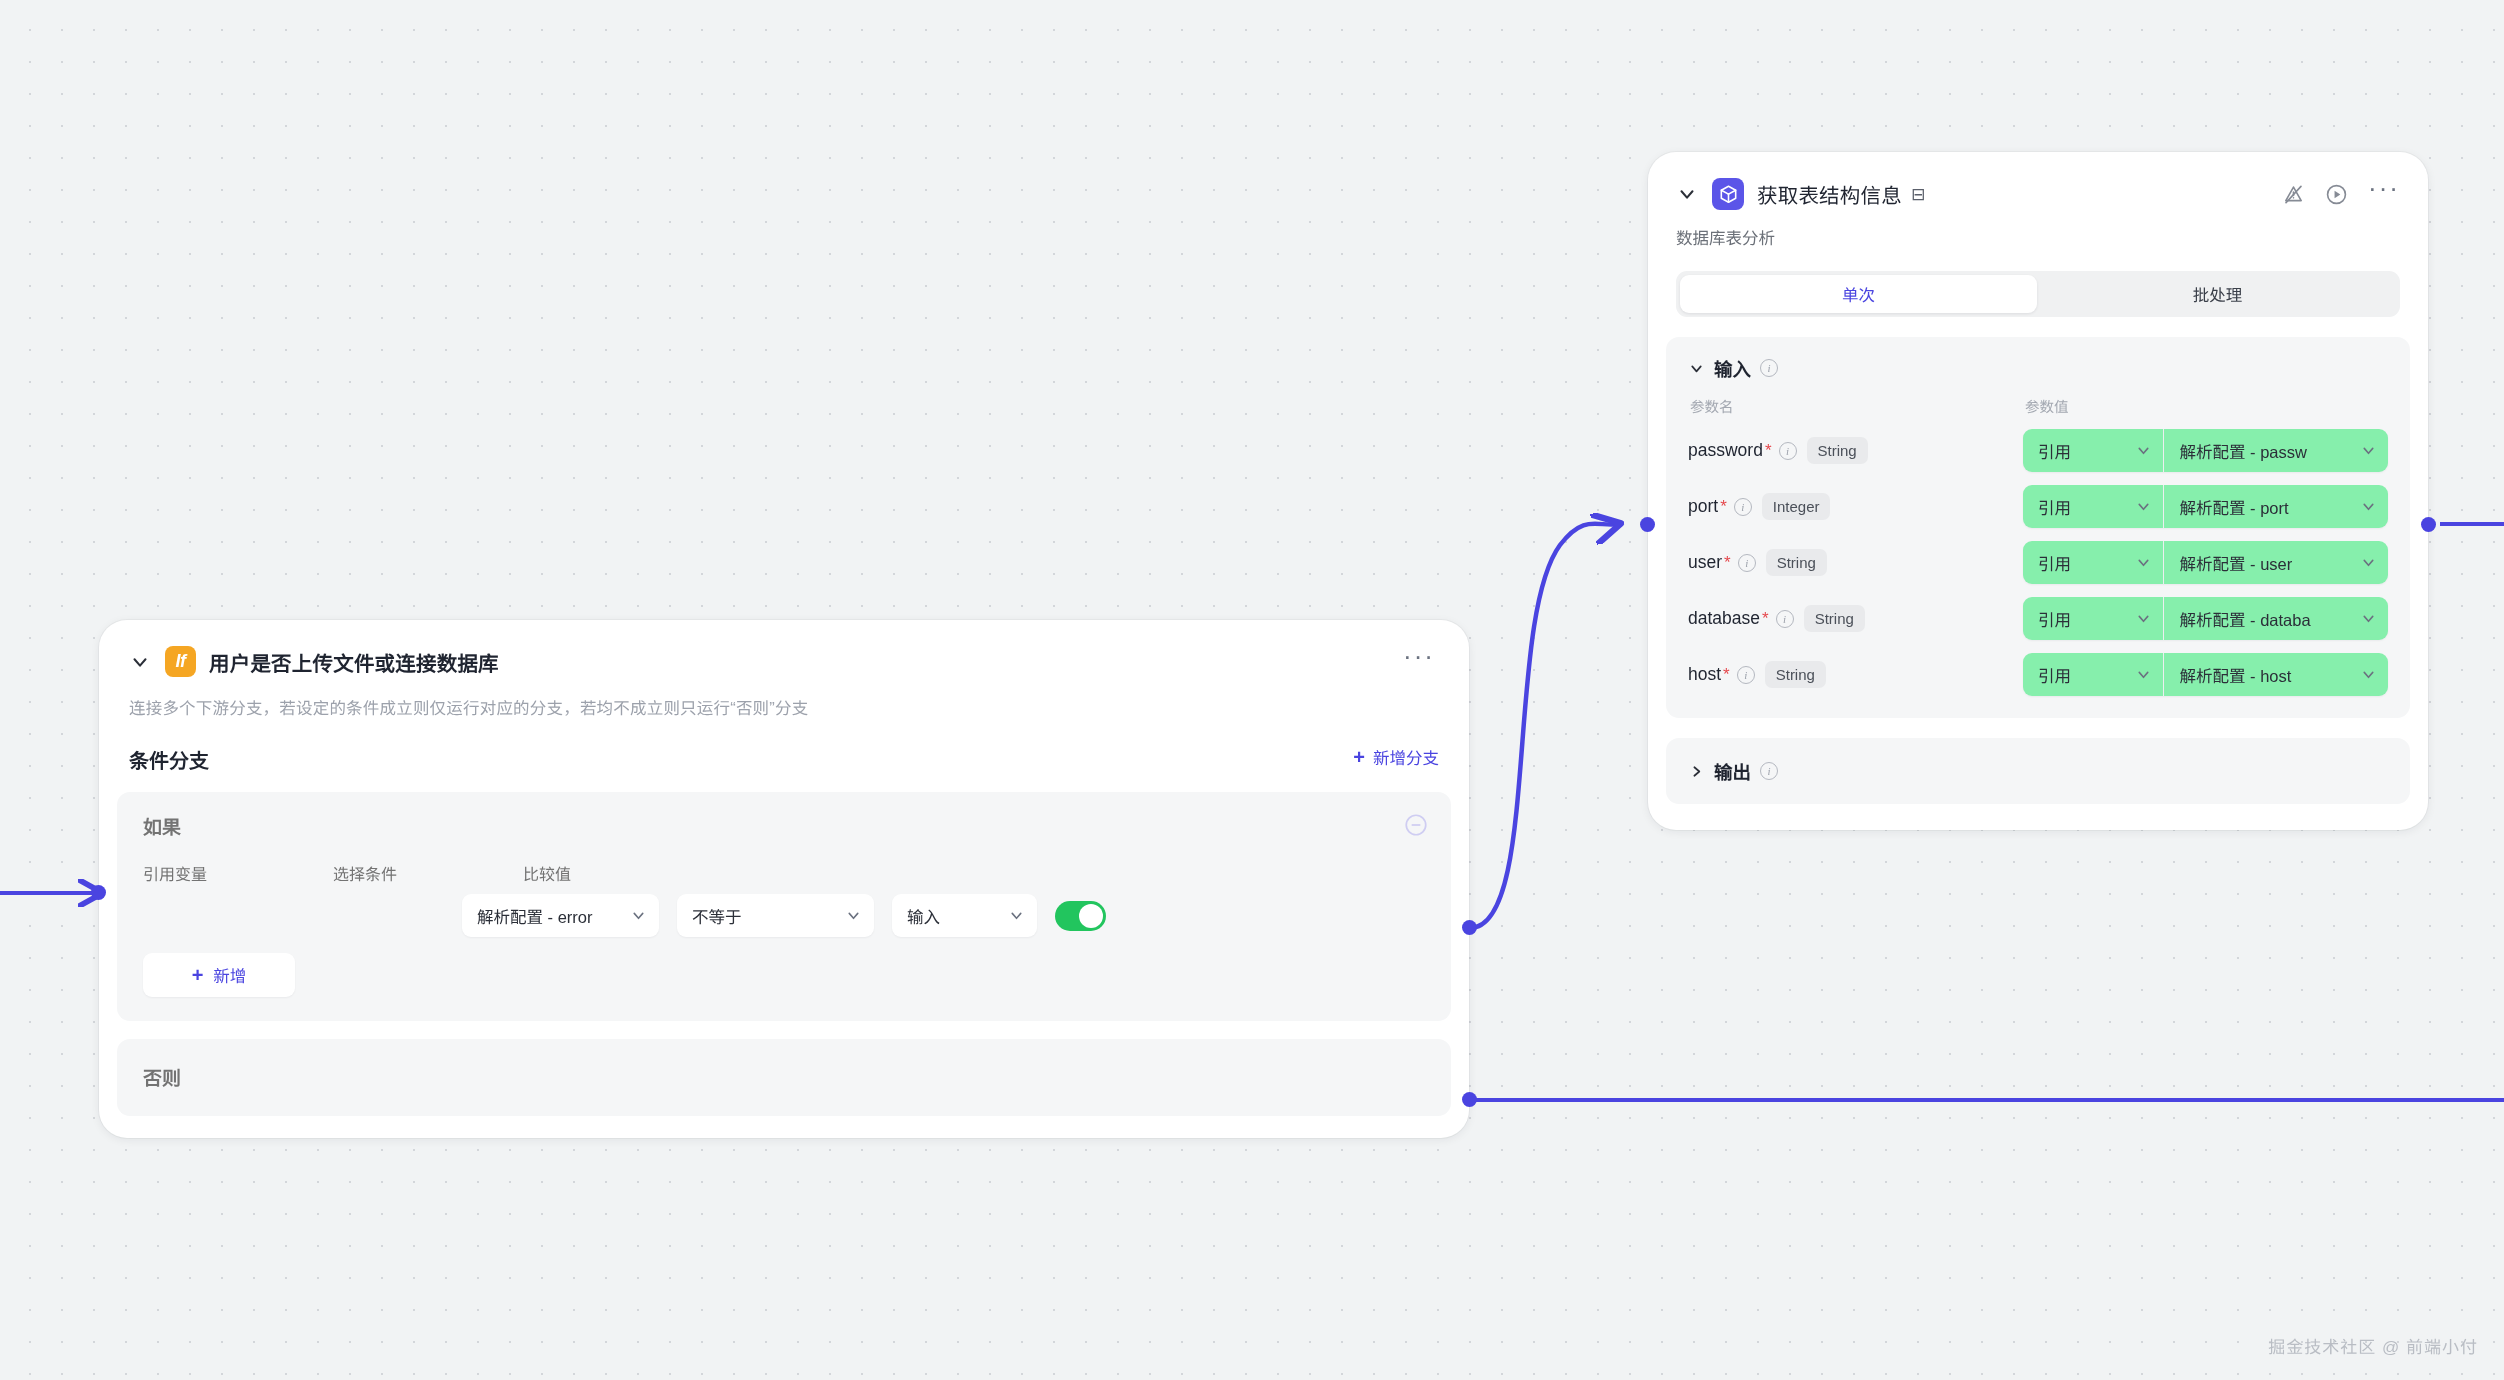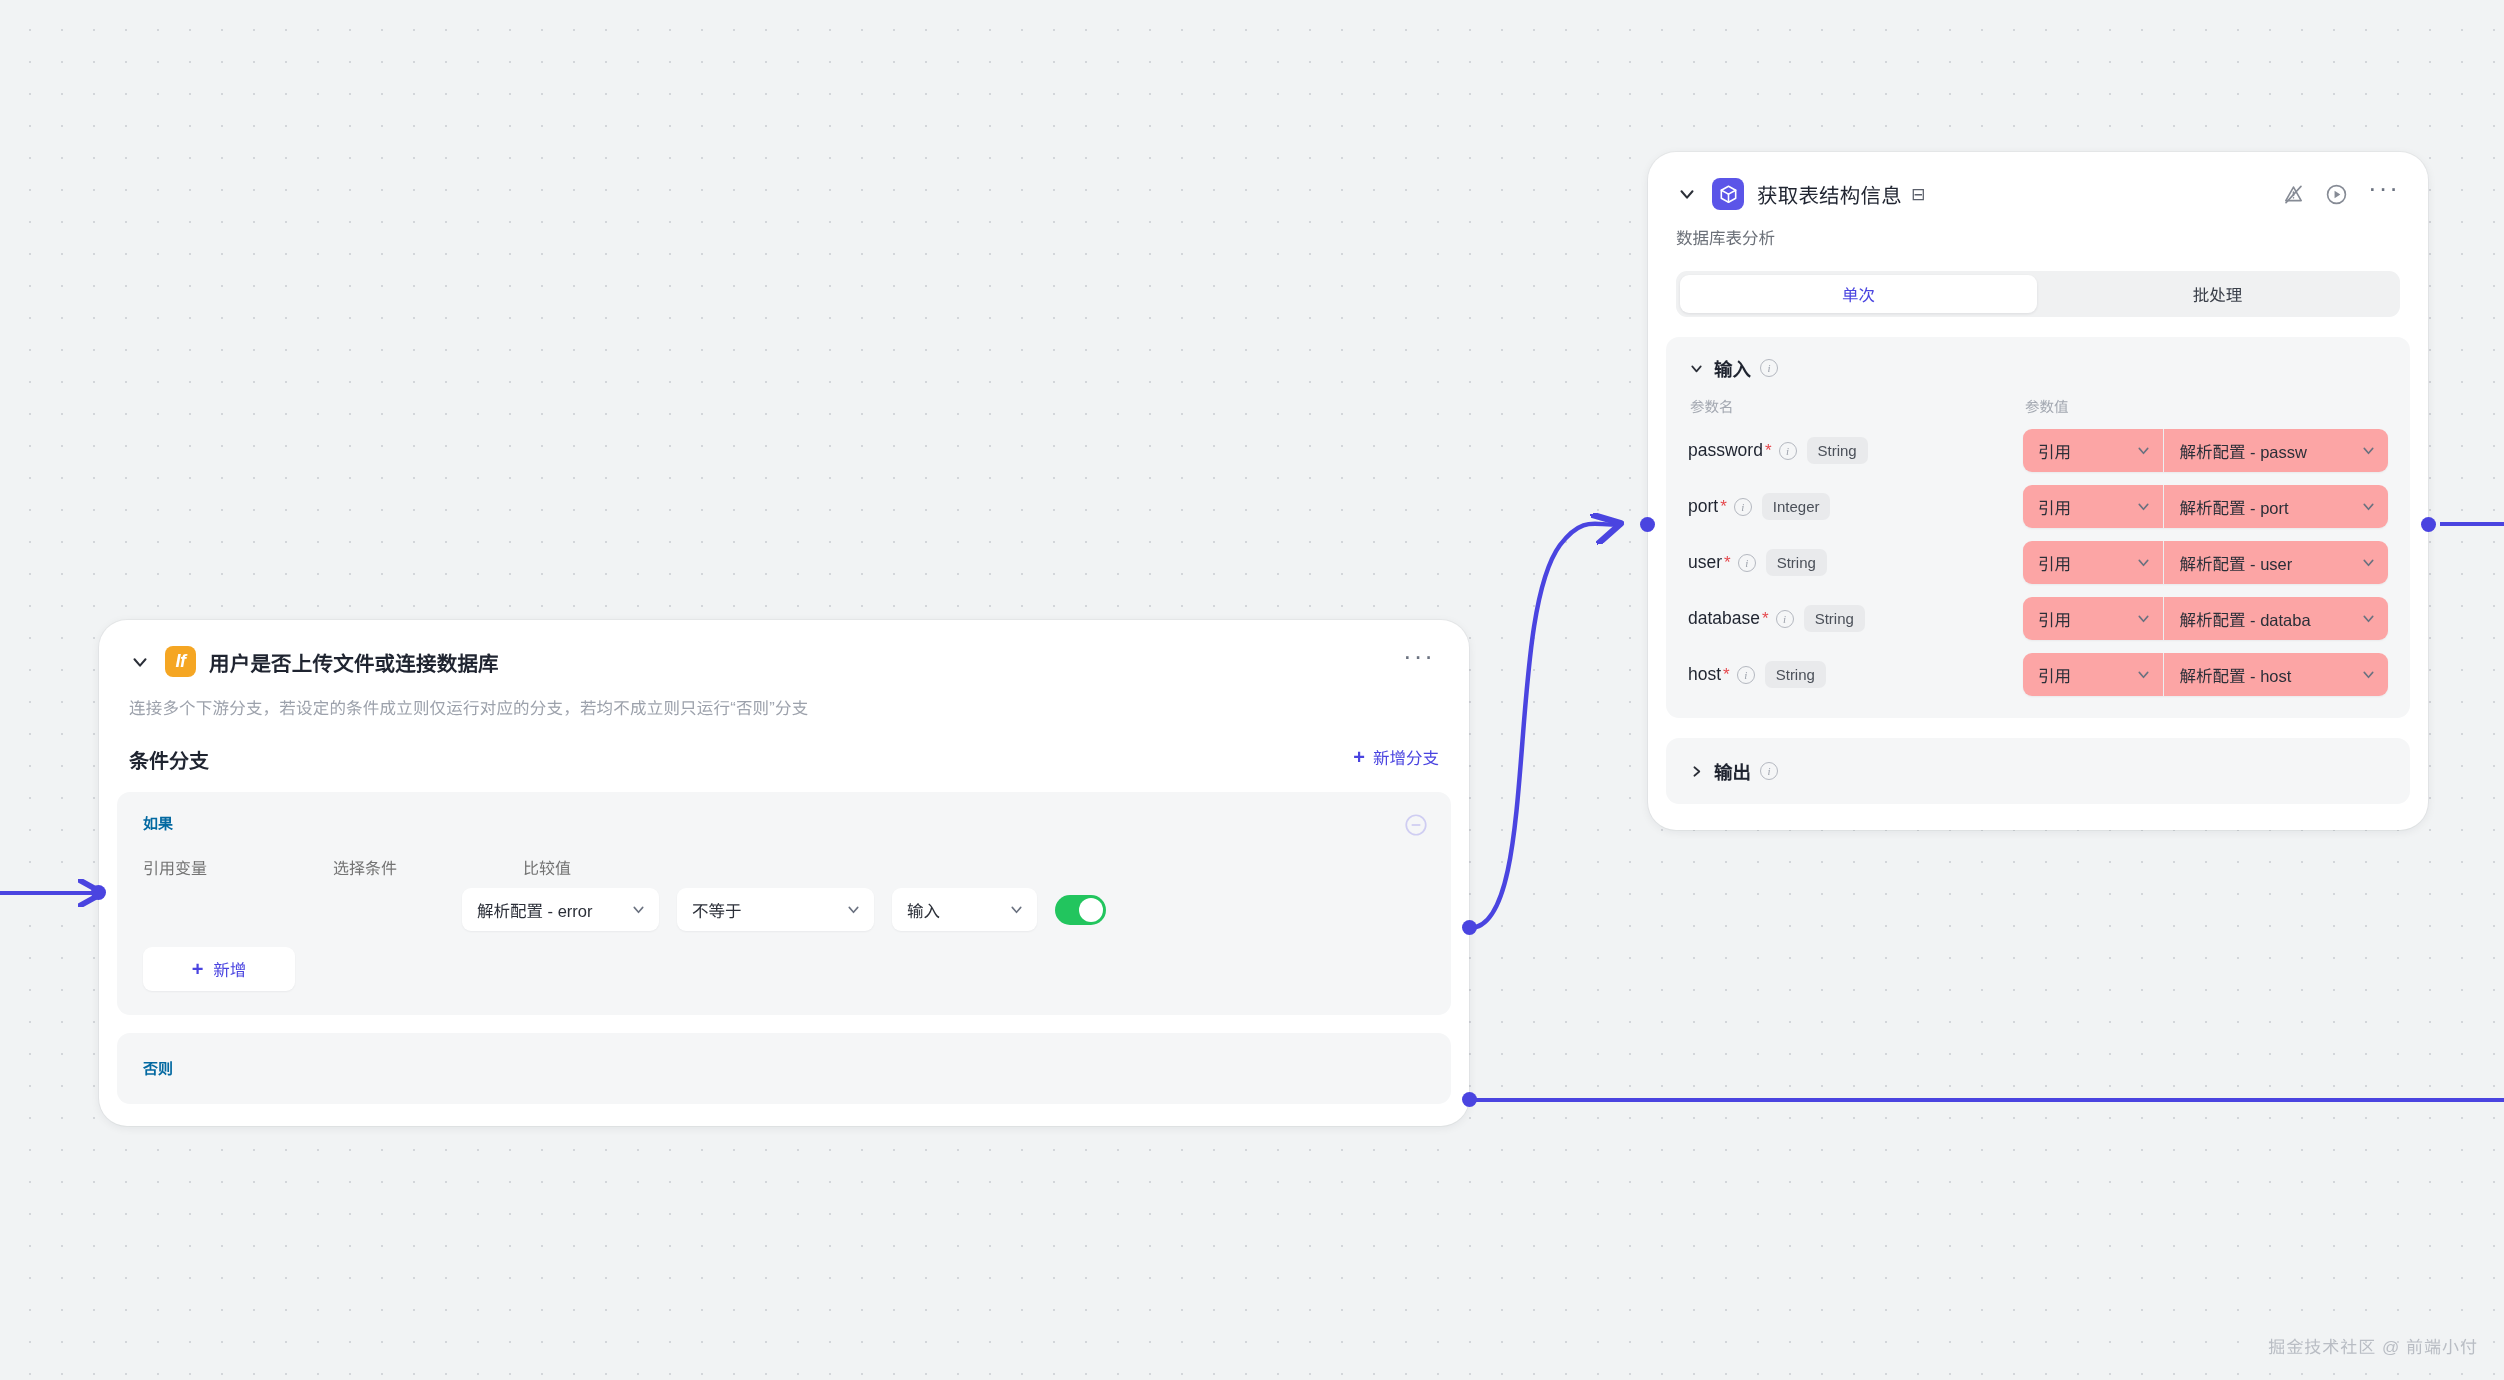--- a/index.html
+++ b/index.html
@@ -135,23 +135,23 @@
     margin: 18px 18px 0 18px;
     background: #f5f6f7;
     border-radius: 13px;
     padding: 20px 26px 24px 26px;
     position: relative;
   }
   .branch-box.else-box {
     padding: 24px 26px 26px 26px;
   }
   .branch-label {
-    font-size: 15px;
+    font-size: 19px;
     font-weight: 700;
-    color: #0369a1;
+    color: #737373;
   }
   .minus-circle {
     position: absolute;
     right: 22px;
     top: 20px;
     width: 26px;
     height: 26px;
     cursor: pointer;
   }
 
@@ -381,21 +381,21 @@
   .type-chip {
     background: #e9eaec;
     border-radius: 7px;
     padding: 5px 11px;
     font-size: 15px;
     color: #4b5059;
     margin-left: 3px;
   }
   .p-value {
     display: flex;
-    background: #fca5a5;
+    background: #86efac;
     border-radius: 9px;
     overflow: hidden;
     box-shadow: 0 1px 2px rgba(17,24,39,0.05);
   }
   .pv-mode {
     width: 131px;
     height: 43px;
     display: flex;
     align-items: center;
     padding: 0 11px 0 15px;

